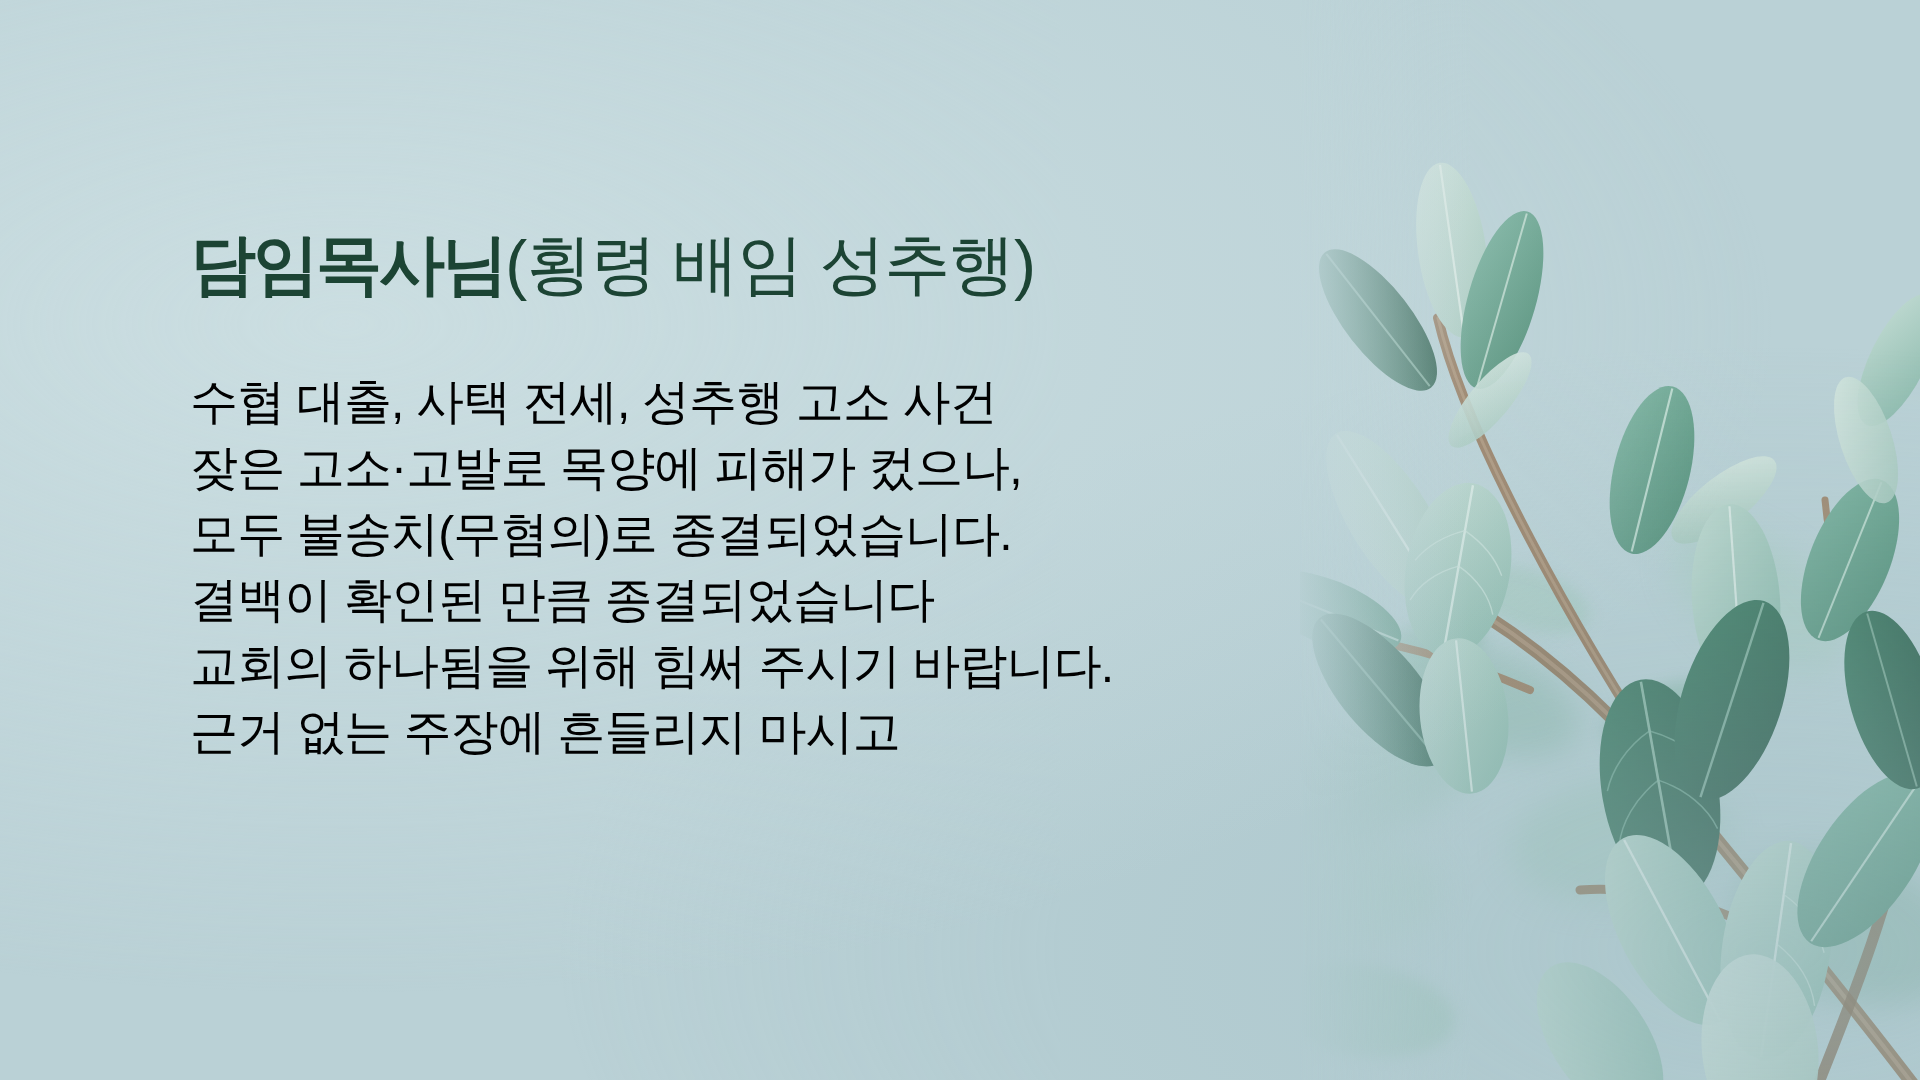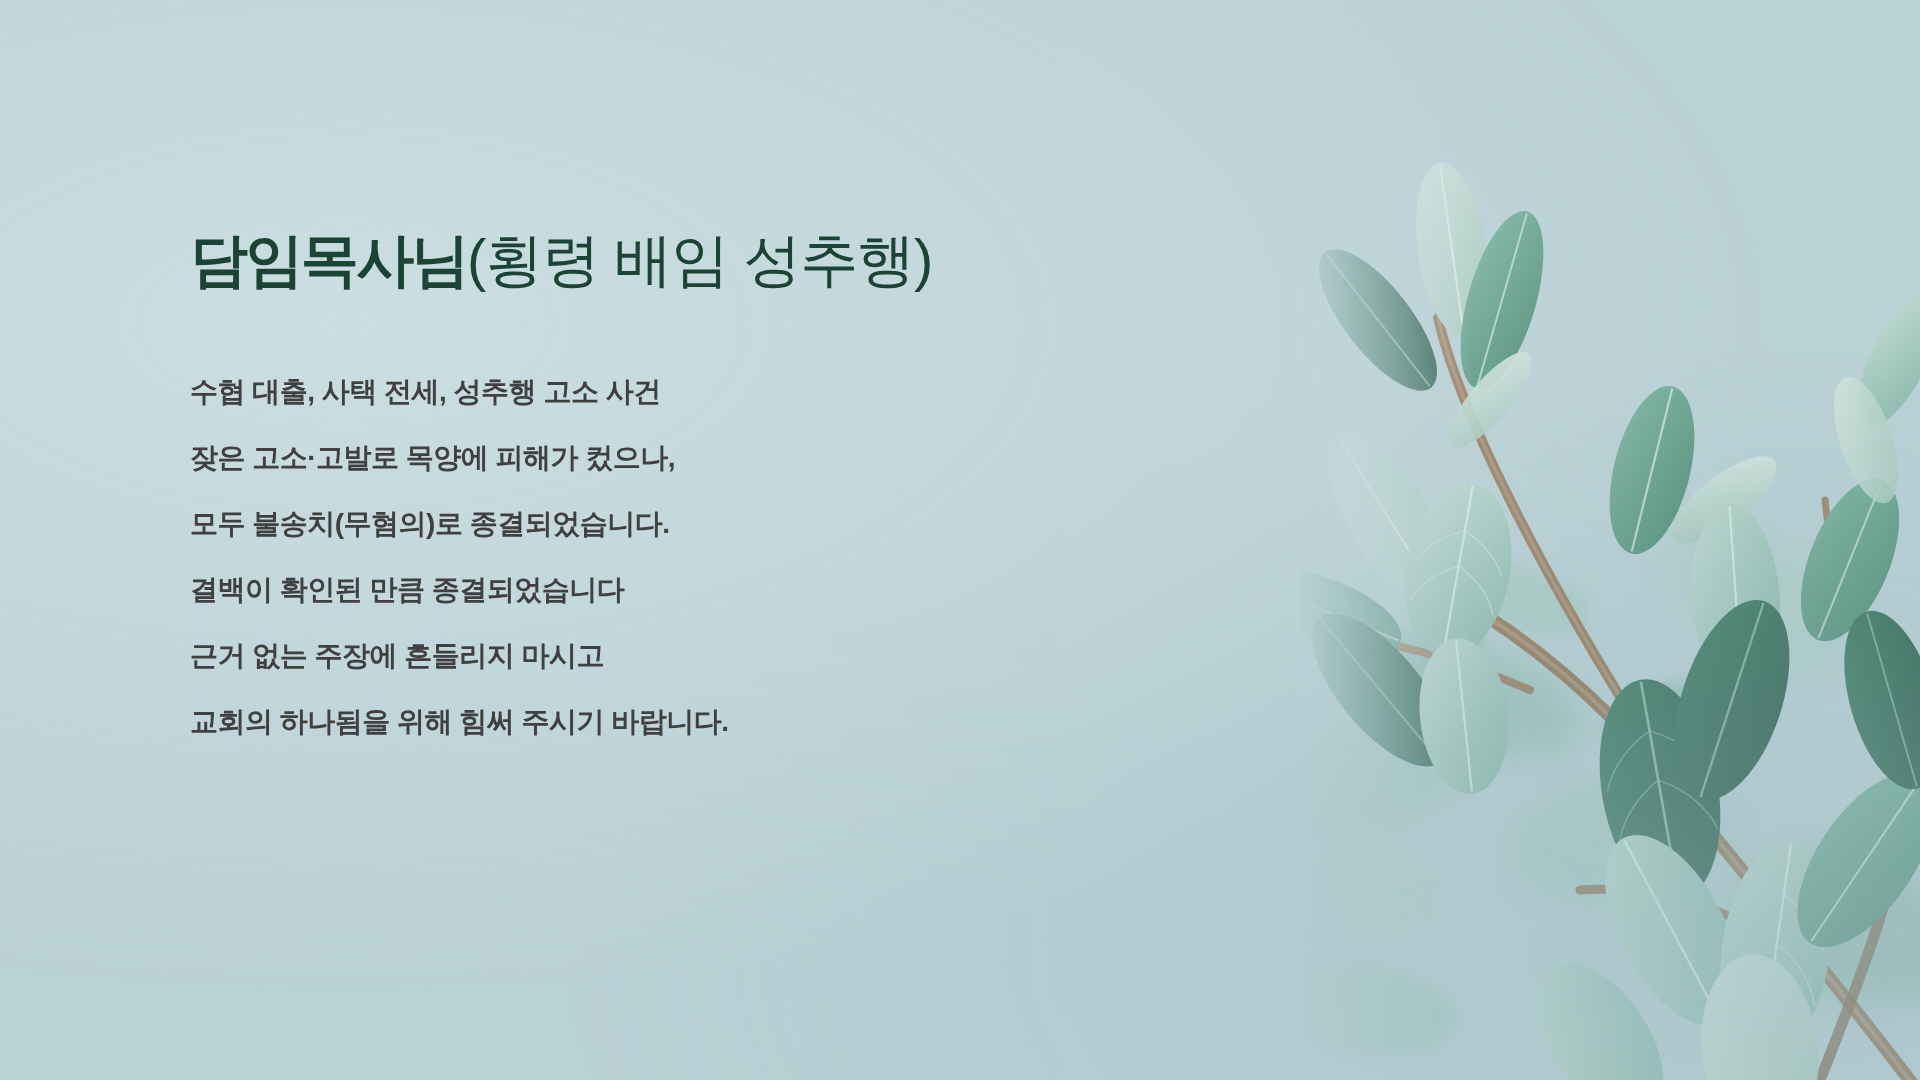--- a/index.html
+++ b/index.html
@@ -48,42 +48,42 @@
   
   .content {
     position: absolute;
     left: 190px;
     top: 226px;
     width: 1050px;
   }
 
   .headline {
     color: #1c4434;
-    font-size: 58px;
+    font-size: 66px;
     line-height: 1.16;
     letter-spacing: -0.022em;
     margin: 0 0 0 0;
     white-space: nowrap;
   }
   .headline .hl-line { display: block; }
   .hv-strong {
     font-weight: 800;
     letter-spacing: -0.045em;
   }
   .hv-light {
     font-weight: 500;
     letter-spacing: -0.018em;
   }
 
   .body-copy {
     margin: 66px 0 0 0;
-    color: #404040;
-    font-size: 28px;
+    color: #000000;
+    font-size: 48px;
     line-height: 66px;
-    font-weight: 700;
+    font-weight: 400;
     letter-spacing: -0.018em;
   }
   .body-copy .body-line {
     display: block;
     white-space: nowrap;
   }
 </style>
 </head>
 <body>
 
@@ -290,19 +290,19 @@
 
     <h1 class="headline">
       <span class="hl-line"><span class="hv-strong">담임목사님</span><span class="hv-light">(횡령 배임 성추행)</span></span>
     </h1>
 
     <div class="body-copy">
       <span class="body-line">수협 대출, 사택 전세, 성추행 고소 사건</span>
       <span class="body-line">잦은 고소·고발로 목양에 피해가 컸으나,</span>
       <span class="body-line">모두 불송치(무혐의)로 종결되었습니다.</span>
       <span class="body-line">결백이 확인된 만큼 종결되었습니다</span>
+      <span class="body-line">교회의 하나됨을 위해 힘써 주시기 바랍니다.</span>
       <span class="body-line">근거 없는 주장에 흔들리지 마시고</span>
-      <span class="body-line">교회의 하나됨을 위해 힘써 주시기 바랍니다.</span>
     </div>
 
   </div>
 
 </div>
 
 </body></html>

